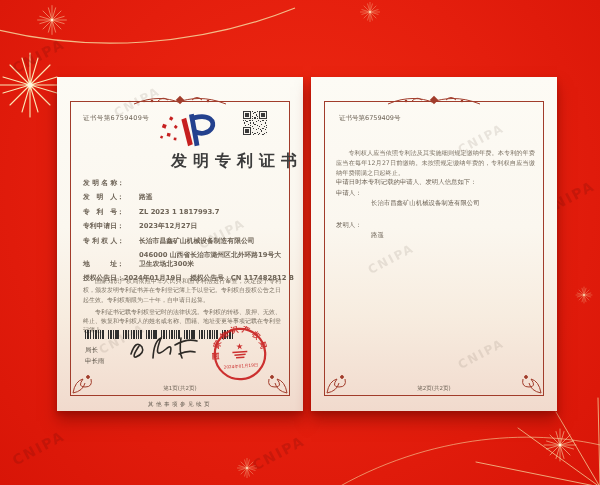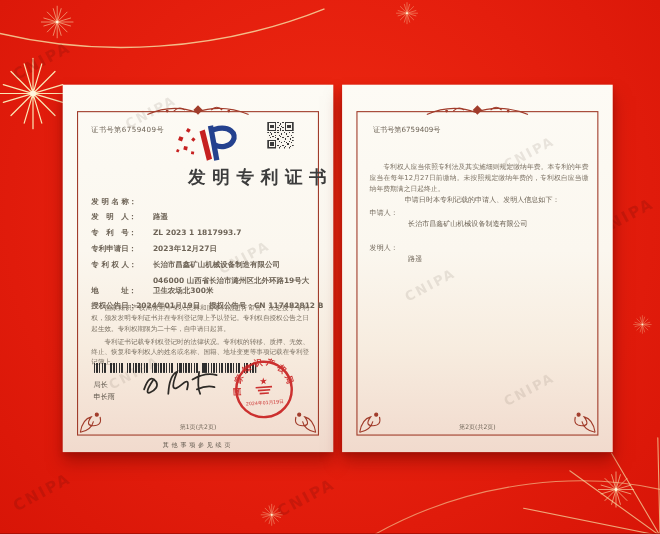--- a/index.html
+++ b/index.html
@@ -44,21 +44,21 @@
   .seal{position:absolute;left:155px;top:249px;width:56px;height:56px;opacity:.92;
         transform:rotate(-4deg);}
   .page-footer{position:absolute;left:0;right:0;top:308px;text-align:center;
                font-size:5.5px;color:#6e6457;}
   .note{position:absolute;left:0;right:0;top:324px;text-align:center;font-size:5.5px;
         color:#5f574c;letter-spacing:2.5px;}
   
   .p2-cert-no{position:absolute;left:28px;top:37px;font-size:6.5px;color:#6e6457;}
   .fee{position:absolute;left:25px;right:22px;top:71px;font-size:6.2px;color:#7c7264;
        line-height:1.65;text-align:justify;text-indent:2em;margin:0;}
-  .intro{position:absolute;left:25px;top:101px;font-size:6.4px;color:#6e6457;margin-left:32px;}
+  .intro{position:absolute;left:25px;top:101px;font-size:6.4px;color:#6e6457;}
   .p2lab1{position:absolute;left:25px;top:112px;font-size:6.4px;color:#6e6457;text-align:center;}
   .p2val1{position:absolute;left:60px;top:122px;font-size:6.4px;color:#6e6457;}
   .p2lab2{position:absolute;left:25px;top:144px;font-size:6.4px;color:#6e6457;}
   .p2val2{position:absolute;left:60px;top:154px;font-size:6.4px;color:#6e6457;}
 </style>
 </head>
 <body>
 
 <div class="stage">
 

